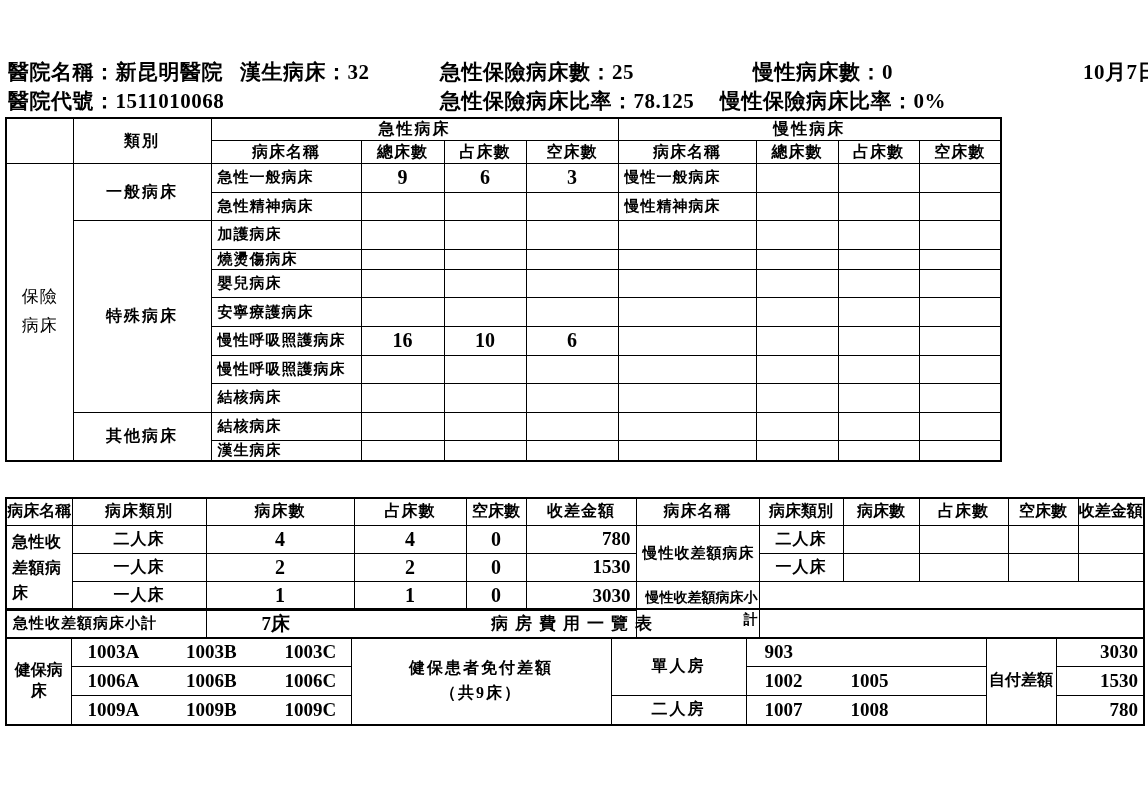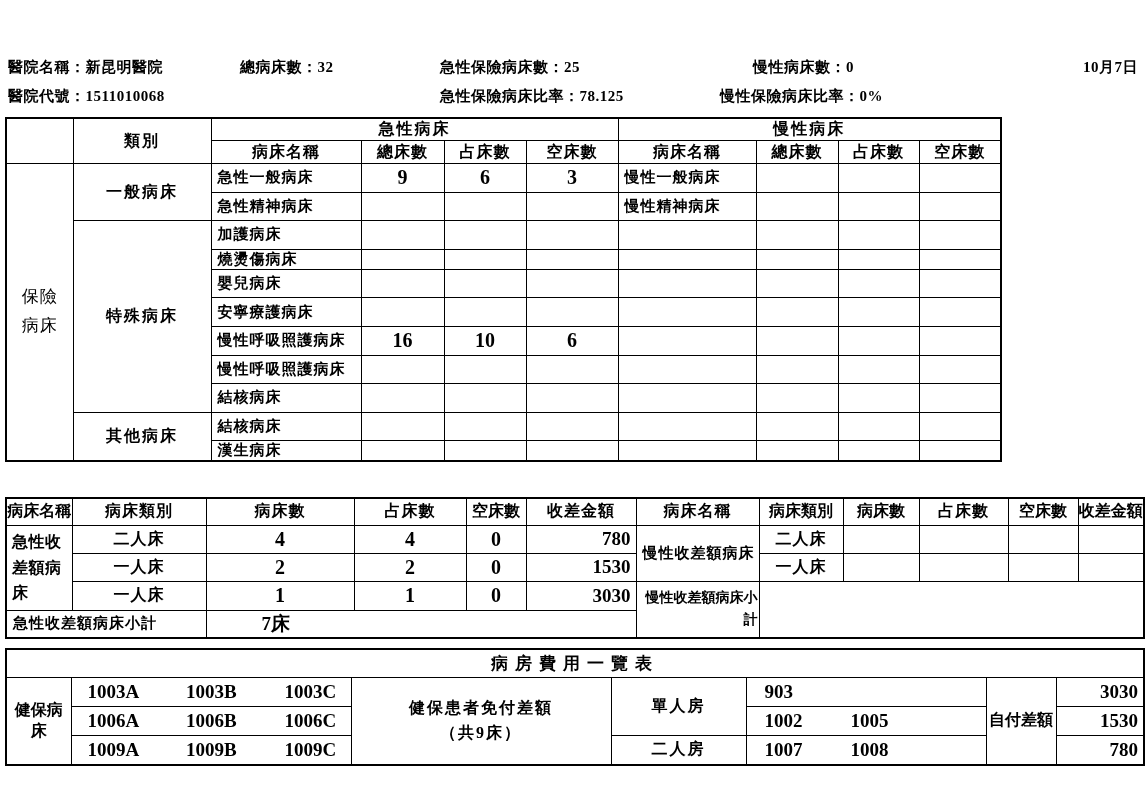--- a/index.html
+++ b/index.html
@@ -11,21 +11,21 @@
     color: #000;
     font-family: "Liberation Serif", "DejaVu Serif", serif;
     overflow: hidden;
   }
   .doc-title {
     position: absolute; top: 8px; left: 0; width: 100%;
     text-align: center;
     font-size: 24px; font-weight: bold; letter-spacing: 5px;
     white-space: nowrap;
   }
-  .info-item { position: absolute; font-size: 15px; font-weight: bold; white-space: nowrap; letter-spacing: 0.5px; }
+  .info-item { position: absolute; font-size: 21px; font-weight: bold; white-space: nowrap; letter-spacing: 0.5px; }
   .row1 { top: 58px; }
   .row2 { top: 87px; }
 
   table.doc { position: absolute; border-collapse: collapse; table-layout: fixed; border: 2px solid #000; }
   table.doc td { border: 1px solid #000; padding: 0; vertical-align: middle; overflow: hidden; }
 
   .hdr  { font-size: 16px; font-weight: bold; text-align: center; letter-spacing: 1px; }
   .hdr2 { font-size: 16px; font-weight: bold; text-align: center; letter-spacing: 2px; }
   .name { font-size: 15px; font-weight: bold; text-align: left; padding-left: 6px !important; letter-spacing: 1px; }
   .num  { font-size: 20px; font-weight: bold; text-align: center; }
@@ -42,21 +42,21 @@
   .rooms3 span { width: 60px; text-align: left; }
   .rooms2 { display: flex; gap: 48px; padding-left: 18px; }
 </style>
 </head>
 <body>
 
 <div class="page">
 
 
   <div class="info-item row1" style="left:8px;"><span>醫院名稱：</span><span>新昆明醫院</span></div>
-  <div class="info-item row1" style="left:240px;"><span>總病床數：</span><span>32</span></div>
+  <div class="info-item row1" style="left:240px;"><span>漢生病床：</span><span>32</span></div>
   <div class="info-item row1" style="left:440px;"><span>急性保險病床數：</span><span>25</span></div>
   <div class="info-item row1" style="left:753px;"><span>慢性病床數：</span><span>0</span></div>
   <div class="info-item row1" style="left:1083px;">10月7日</div>
 
   <div class="info-item row2" style="left:8px;"><span>醫院代號：</span><span>1511010068</span></div>
   <div class="info-item row2" style="left:440px;"><span>急性保險病床比率：</span><span>78.125</span></div>
   <div class="info-item row2" style="left:720px;"><span>慢性保險病床比率：</span><span>0%</span></div>
 
   <table class="doc" style="left:5px; top:117px; width:995px;">
     <colgroup>
@@ -270,21 +270,21 @@
       <td rowspan="2" class="wrap8">慢性收差額病床小計</td>
       <td rowspan="2" colspan="5"></td>
     </tr>
     <tr style="height:25px">
       <td colspan="2" class="name">急性收差額病床小計</td>
       <td colspan="4" class="subval">7床</td>
     </tr>
   </tbody>
     </table>
 
-  <table class="doc" style="left:5px; top:648px; width:1138px;padding-left:32px;">
+  <table class="doc" style="left:5px; top:608px; width:1138px;padding-left:32px;">
     <colgroup>
       <col style="width:65px">
         <col style="width:280px">
         <col style="width:260px">
         <col style="width:135px">
         <col style="width:240px">
         <col style="width:70px">
         <col style="width:88px">
     </colgroup>
     <tbody>

